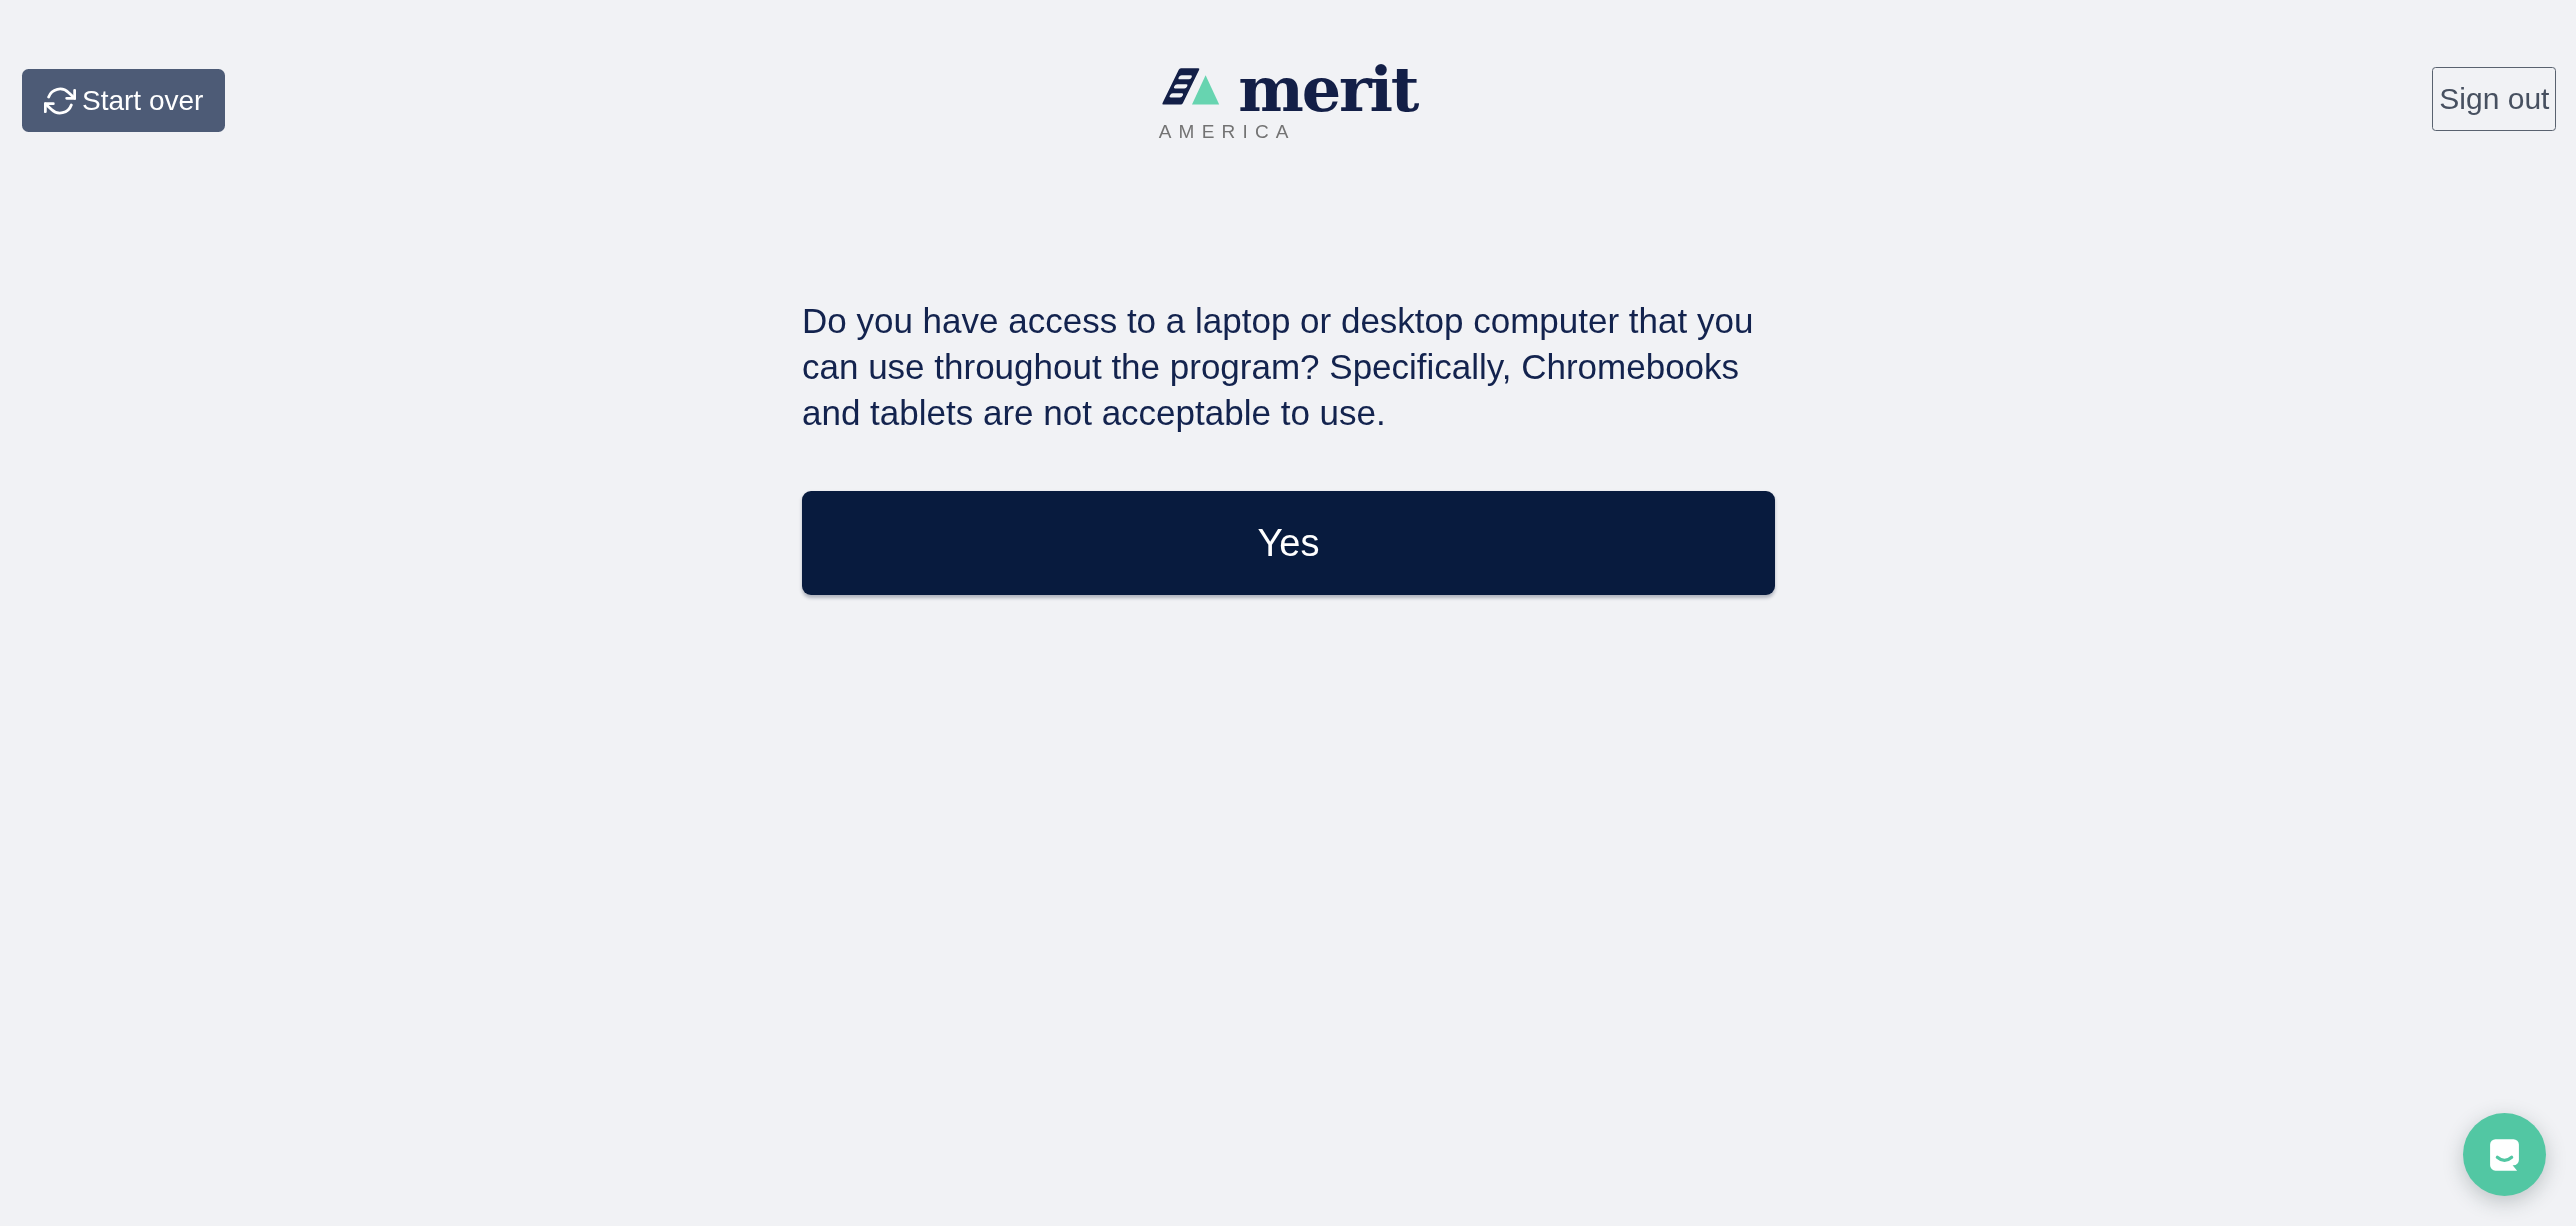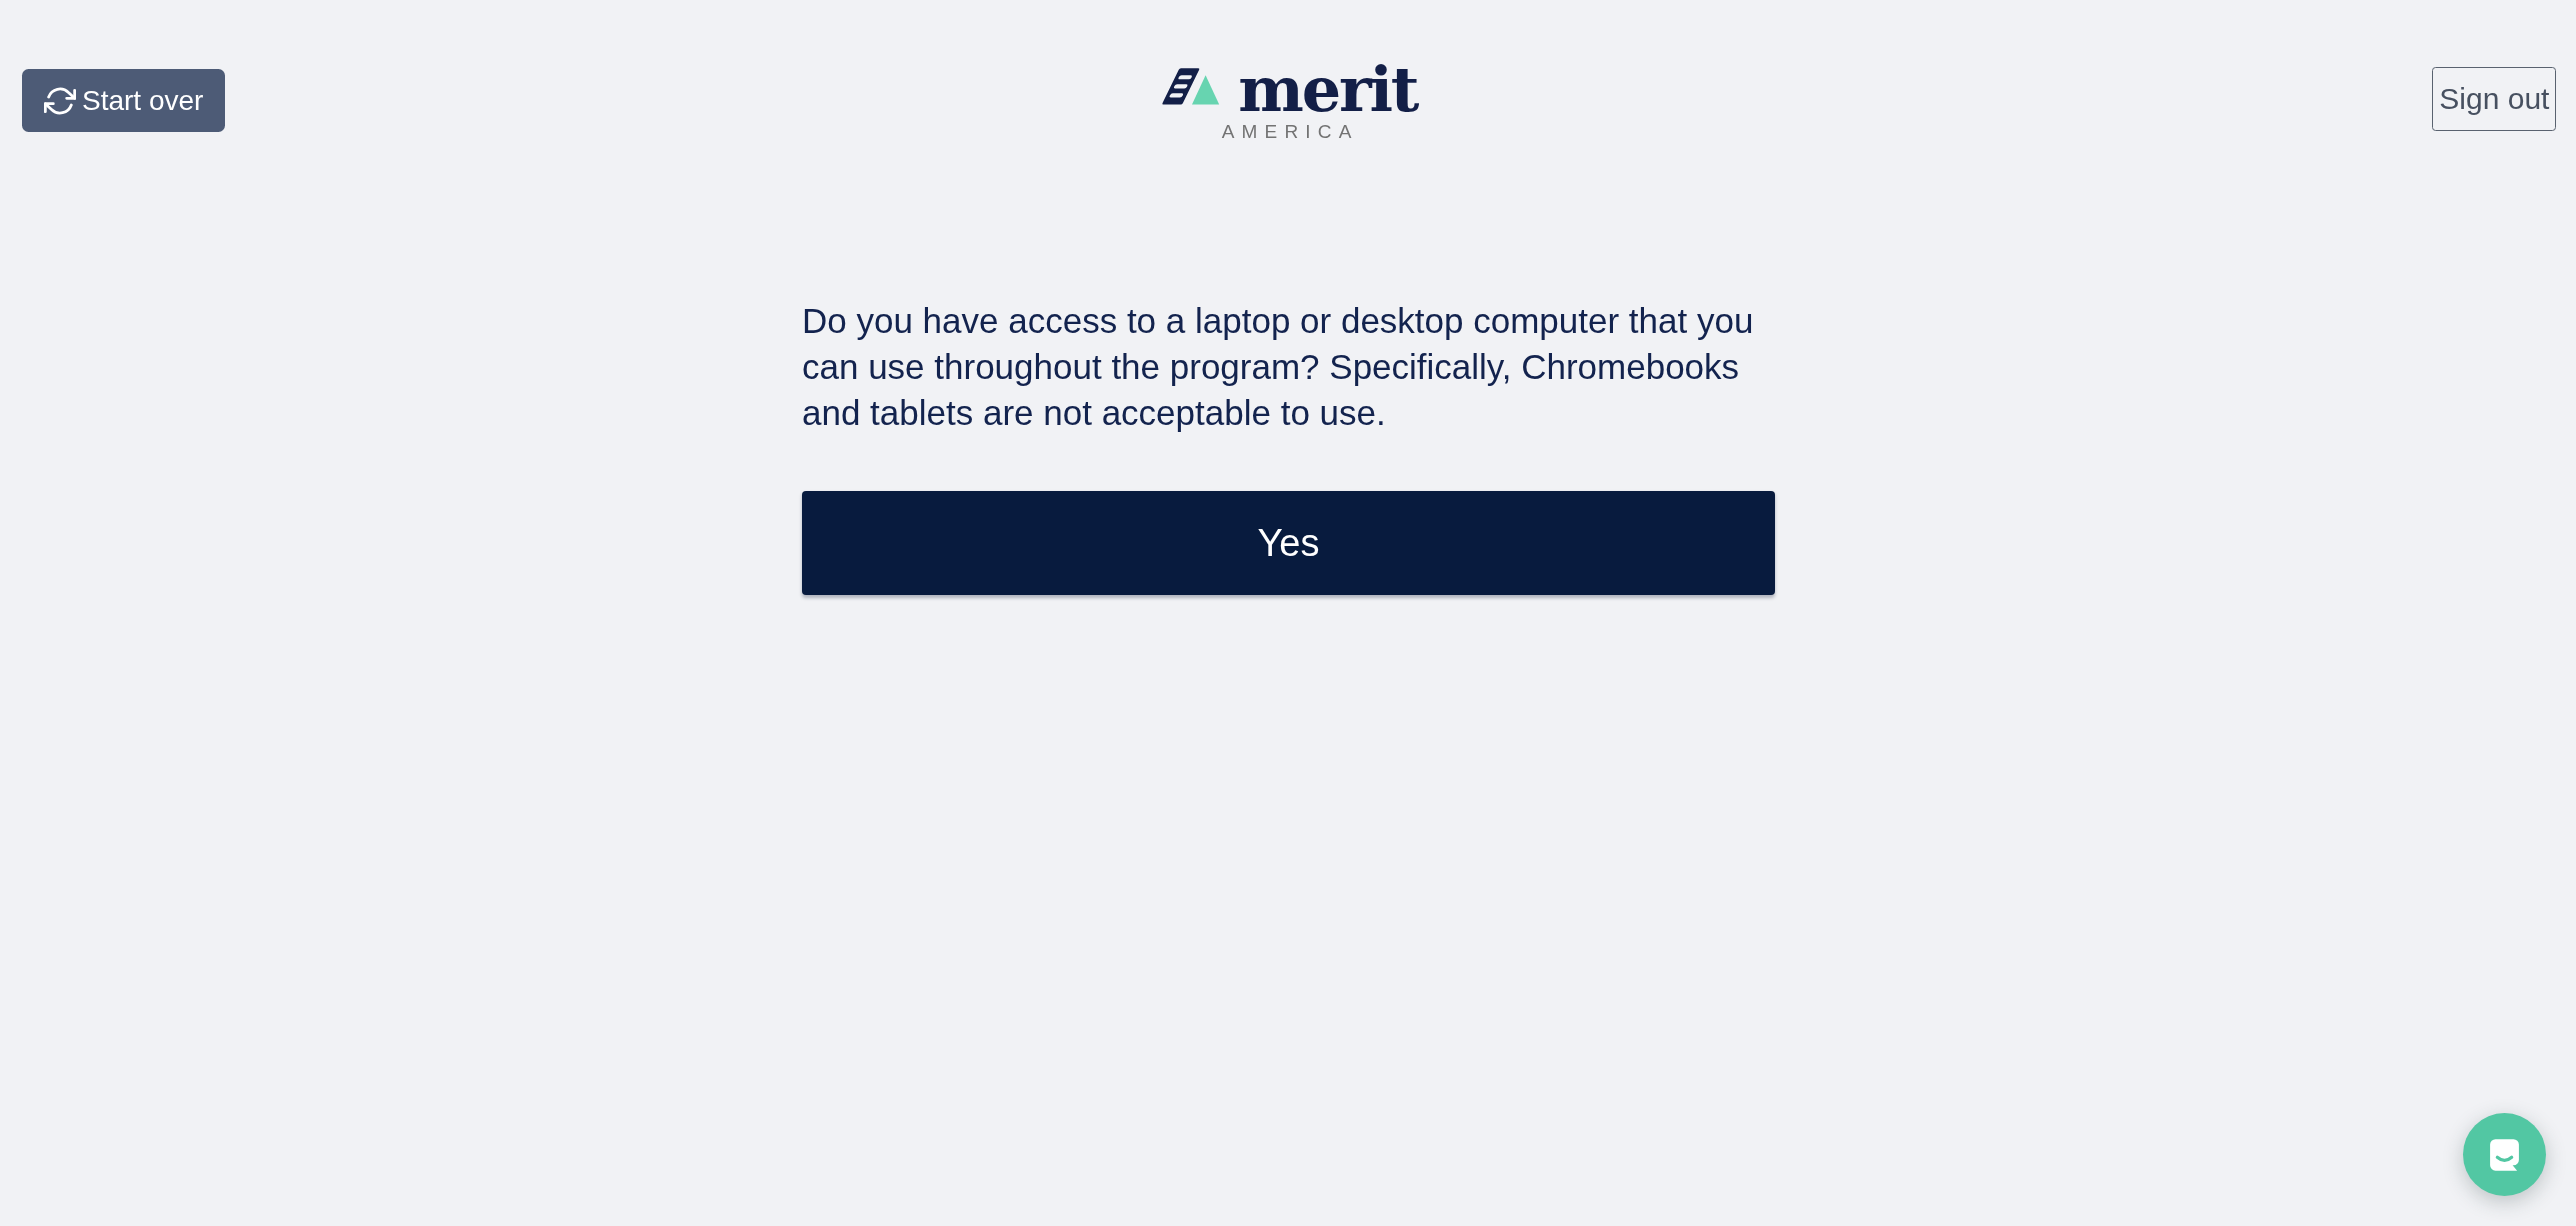--- a/index.html
+++ b/index.html
@@ -18,21 +18,21 @@
     display: flex; align-items: center; gap: 6px;
     background: #4d5b76; color: #ffffff;
     border: none; border-radius: 6.5px;
     font-family: "Liberation Sans", sans-serif;
     font-size: 28px; cursor: pointer;
   }
   .start-over-btn svg { width: 32px; height: 32px; display: block; }
 
   .logo {
     position: absolute; top: 64px; left: 50%; transform: translateX(-50%);
-    display: flex; flex-direction: column; align-items: center;
+    display: flex; flex-direction: column; align-items: flex-start;
   }
   .logo-row { display: flex; align-items: flex-end; gap: 11.6px; }
   .logo-mark { width: 68px; height: 48px; display: block; margin-bottom: 4.3px; }
   .logo-wordmark {
     font-family: "DejaVu Serif", serif;
     font-weight: 700;
     font-size: 62px; line-height: 0.82;
     letter-spacing: -2.2px;
     color: #131f47;
   }
@@ -62,21 +62,21 @@
   }
   .question-line { white-space: nowrap; }
 
   .answers {
     position: absolute; left: 802px; top: 491px; width: 973px;
     display: flex; gap: 19px;
   }
   .answer-btn {
     flex: 1 1 0; height: 104px;
     background: #081b3e; color: #ffffff;
-    border: none; border-radius: 4px;
+    border: none; border-radius: 9px;
     font-family: "Liberation Sans", sans-serif;
     font-size: 38px; cursor: pointer;
     box-shadow: 0 2.2px 3.6px rgba(10, 20, 50, 0.28);
   }
 
   
   .chat-launcher {
     position: absolute; right: 30px; bottom: 30px;
     width: 83px; height: 83px; border-radius: 50%;
     background: #52c7a3; border: none; cursor: pointer;

